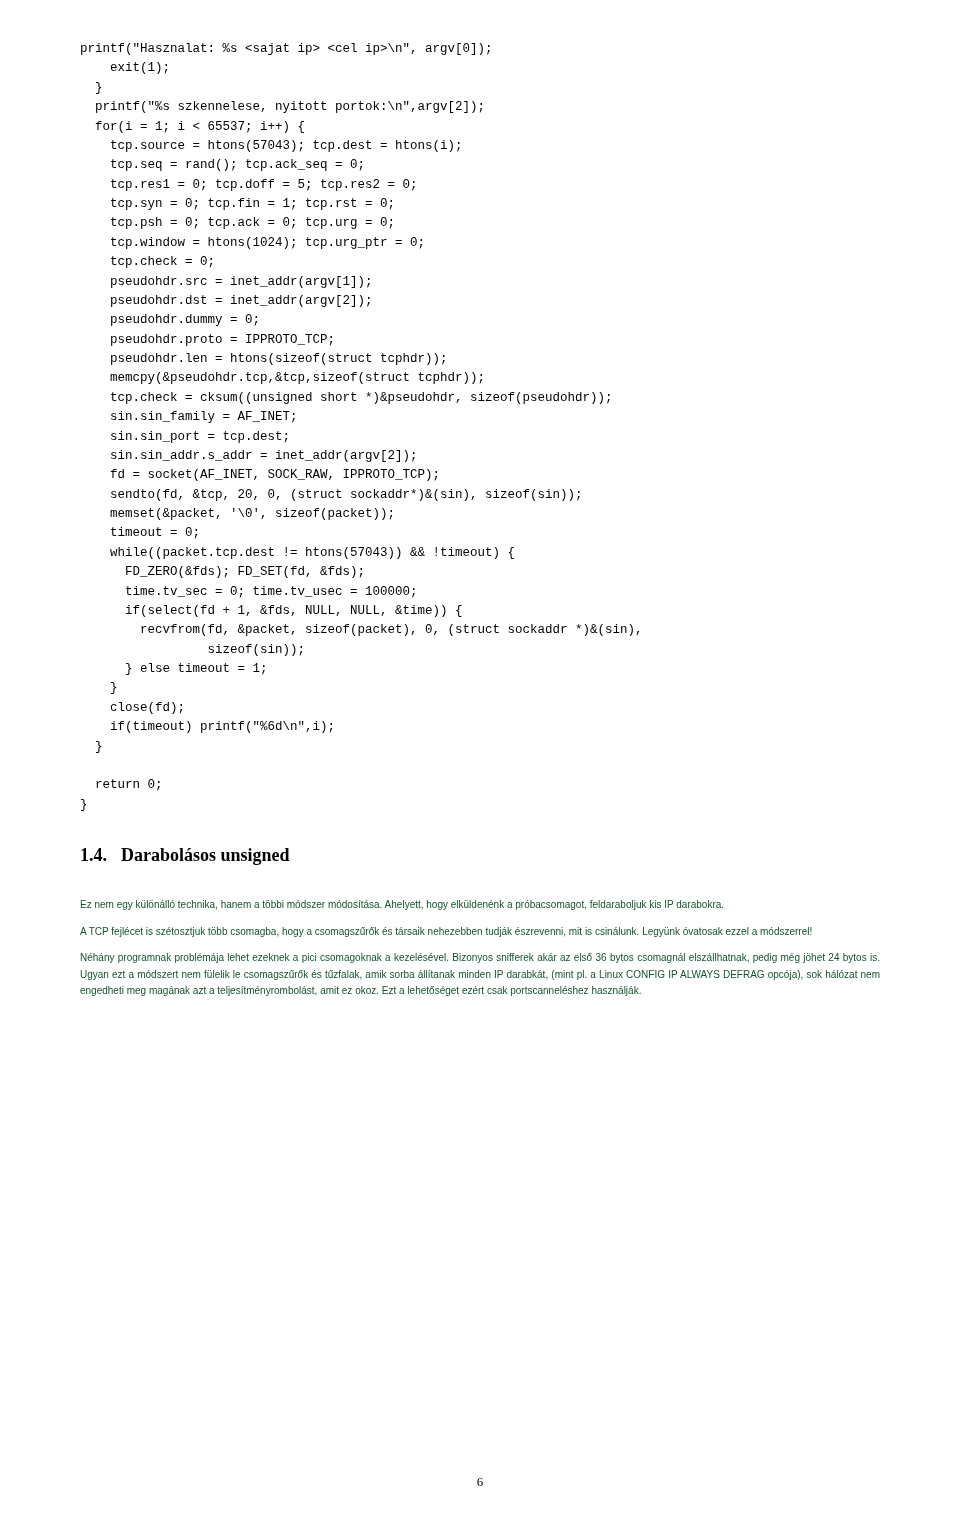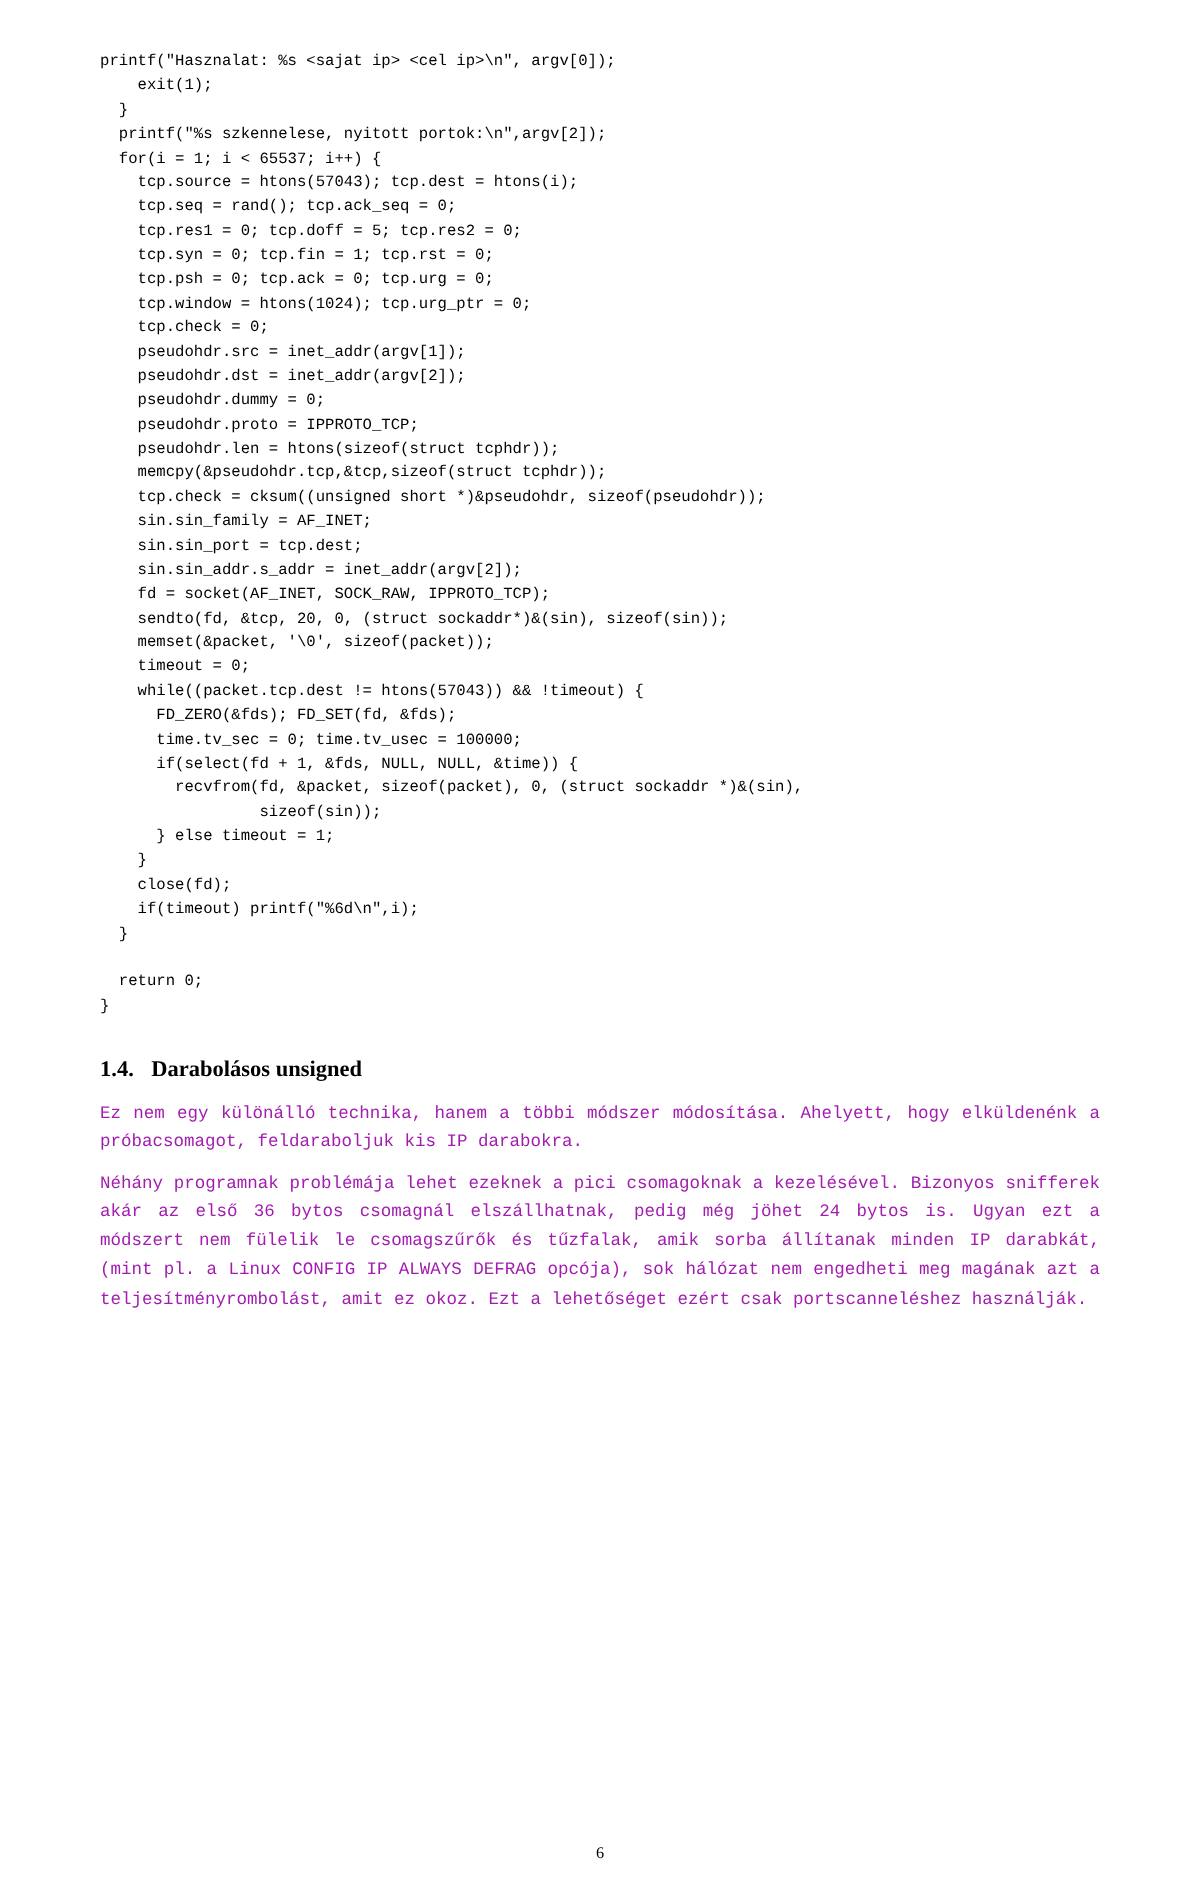--- a/index.html
+++ b/index.html
@@ -32,42 +32,42 @@
       color: #000000;
       white-space: pre;
       margin-bottom: 30px;
       display: block;
     }
 
     .section-heading {
       display: flex;
       align-items: center;
       margin-top: 10px;
-      margin-bottom: 14px;
+      margin-bottom: 31px;
     }
 
     .section-number {
       font-family: Georgia, 'Times New Roman', serif;
       font-size: 18px;
       font-weight: bold;
       margin-right: 14px;
     }
 
     .section-title {
       font-family: Georgia, 'Times New Roman', serif;
       font-size: 18px;
       font-weight: bold;
     }
 
     .body-text {
-      font-family: Liberation Mono, monospace;
-      font-size: 14px;
+      font-family: Liberation Sans, sans-serif;
+      font-size: 10px;
       line-height: 1.65;
       text-align: justify;
-      color: #a21caf;
+      color: #14532d;
       margin-bottom: 10px;
     }
 
     .page-number {
       position: absolute;
       bottom: 30px;
       left: 50%;
       transform: translateX(-50%);
       font-family: Georgia, 'Times New Roman', serif;
       font-size: 13px;
@@ -119,16 +119,17 @@
 
   return 0;
 }</pre>
 
   <div class="section-heading">
     <span class="section-number">1.4.</span>
     <span class="section-title">Darabolásos unsigned</span>
   </div>
 
   <p class="body-text">Ez nem egy különálló technika, hanem a többi módszer módosítása. Ahelyett, hogy elküldenénk a próbacsomagot, feldaraboljuk kis IP darabokra.</p>
+  <p class="body-text">A TCP fejlécet is szétosztjuk több csomagba, hogy a csomagszűrők és társaik nehezebben tudják észrevenni, mit is csinálunk. Legyünk óvatosak ezzel a módszerrel!</p>
   <p class="body-text">Néhány programnak problémája lehet ezeknek a pici csomagoknak a kezelésével. Bizonyos snifferek akár az első 36 bytos csomagnál elszállhatnak, pedig még jöhet 24 bytos is. Ugyan ezt a módszert nem fülelik le csomagszűrők és tűzfalak, amik sorba állítanak minden IP darabkát, (mint pl.  a Linux CONFIG IP  ALWAYS DEFRAG opcója), sok hálózat nem engedheti meg magának azt a teljesítményrombolást, amit ez okoz. Ezt a lehetőséget ezért csak portscanneléshez használják.</p>
 
   <div class="page-number">6</div>
 </div>
 
 </body></html>

